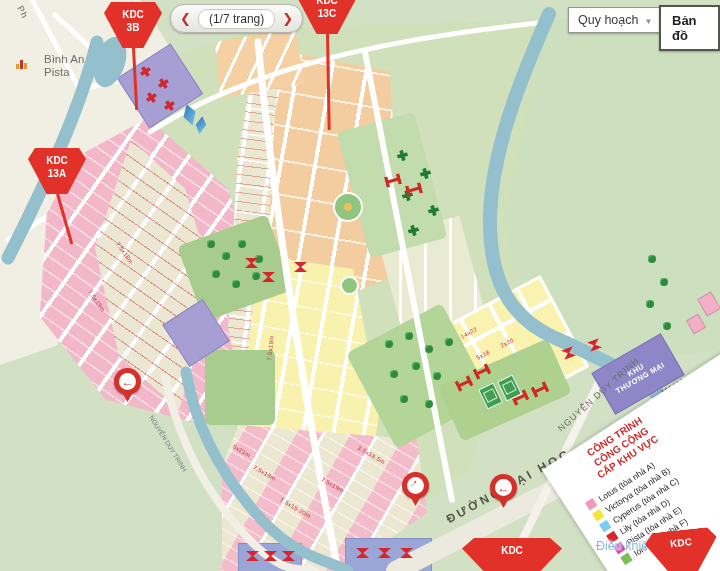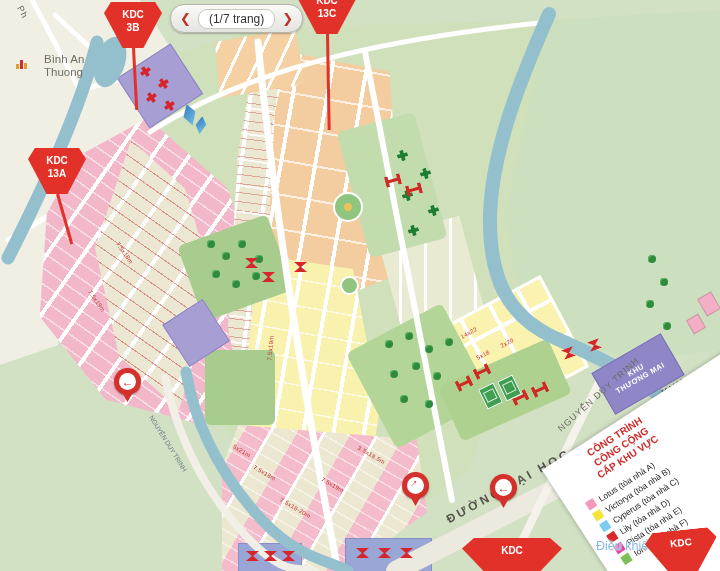--- a/index.html
+++ b/index.html
@@ -266,21 +266,21 @@
   <span class="lot" style="left:84px;top:298px;transform:rotate(55deg)">7.5x19m</span>
   <span class="lot" style="left:258px;top:345px;transform:rotate(-84deg)">7.5x19m</span>
 
   <div class="poi-icon" style="left:16px;top:60px;height:9px;">
     <b style="height:5px"></b>
       <b style="height:9px;background:#c9302c"></b>
       <b style="height:6px"></b>
   </div>
   <div class="maplabel place-label" style="left:44px;top:53px;">
     <div>Bình An</div>
-    <div>Thuong</div>
+    <div>Pista</div>
   </div>
   <div class="maplabel road-small" style="left:24px;top:4px;transform:rotate(62deg);transform-origin:0 0;">Ph</div>
 
   <div class="kt-block" style="left:598px;top:350px;width:78px;height:46px;transform:rotate(-30deg);">
     <span>KHU</span>
     <span>THƯƠNG MẠI</span>
   </div>
   <div class="maplabel kt-area" style="left:636px;top:402px;transform:rotate(-30deg);transform-origin:0 0;">
     <div>KHU</div>
     <div>THƯƠNG MẠI</div>
@@ -374,14 +374,18 @@
       <div class="inner">←</div>
     </div>
     <div class="tail"></div>
   </div>
 
   <div class="pager">
     <span class="arr">❮</span>
     <span class="pagebox">(1/7 trang)</span>
     <span class="arr">❯</span>
   </div>
+  <div class="btn btn-layer">
+    <span>Quy hoạch</span><span class="caret">▼</span>
+  </div>
+  <div class="btn btn-map">Bản đồ</div>
 
 </div>
 
 </body></html>

